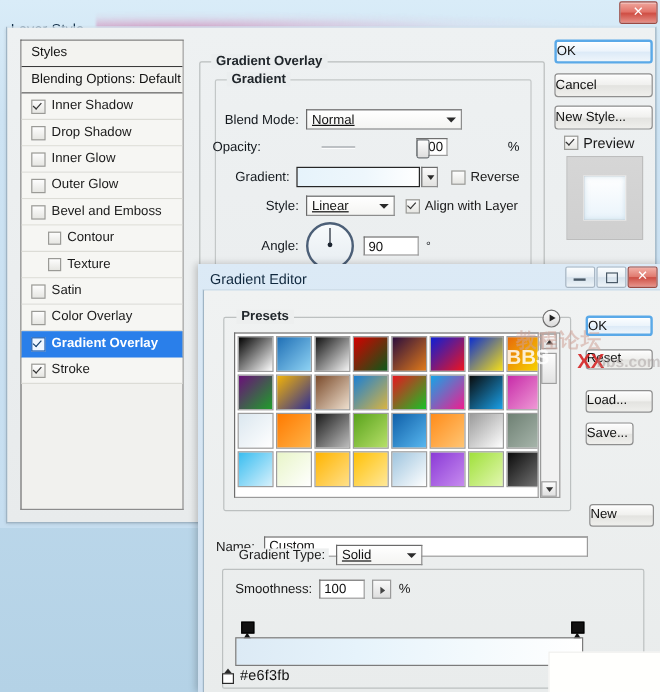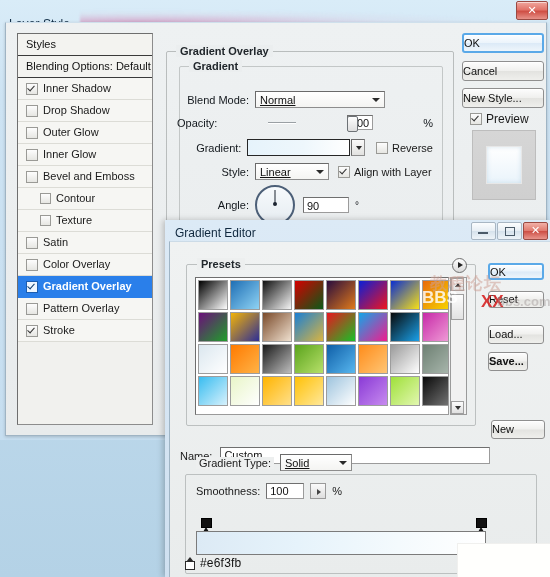--- a/index.html
+++ b/index.html
@@ -168,21 +168,21 @@
     border-left:3px solid transparent;border-right:3px solid transparent;
     border-bottom:4px solid #333;}
   .sarr.dn .t{border-bottom:none;border-top:4px solid #333;}
   #scroll-thumb{position:absolute;left:0;top:16px;width:13px;height:26px;
     background:linear-gradient(180deg,#fdfdfd,#e2e2e2);border:1px solid #9f9f9f;
     box-sizing:border-box;}
 
   #ge-ok{position:absolute;left:488px;top:263px;width:56px;height:17px;line-height:14px;font-size:11px;}
   #ge-reset{position:absolute;left:488px;top:291px;width:56px;height:17px;line-height:15px;font-size:11px;}
   #ge-load{position:absolute;left:488px;top:325px;width:56px;height:19px;line-height:17px;font-size:11px;}
-  #ge-save{position:absolute;left:488px;top:352px;width:40px;height:19px;line-height:17px;font-size:11px;font-weight:bold;}
+  #ge-save{position:absolute;left:488px;top:352px;width:40px;height:19px;line-height:17px;font-size:11px;}
   #ge-new{position:absolute;left:491px;top:420px;width:54px;height:19px;line-height:17px;font-size:11px;}
 
   #name-row{position:absolute;left:180px;top:447px;display:flex;align-items:center;gap:8px;}
   #name-input{width:270px;height:17px;}
 
   #grp-type{position:absolute;left:185px;top:474px;width:350px;height:98px;
     border:1px solid #bcc0c0;border-radius:2px;}
   #gtype-row{position:absolute;left:196px;top:454px;display:flex;align-items:center;gap:6px;}
   #smooth-row{position:absolute;left:196px;top:483px;display:flex;align-items:center;gap:6px;}
   #smooth-inp{width:38px;height:16px;text-align:left;}
@@ -241,25 +241,25 @@
           <div class="st-row">
             <span class="cb on"></span>
             <span>Inner Shadow</span>
           </div>
           <div class="st-row">
             <span class="cb"></span>
             <span>Drop Shadow</span>
           </div>
           <div class="st-row">
             <span class="cb"></span>
+            <span>Inner Glow</span>
+          </div>
+          <div class="st-row">
+            <span class="cb"></span>
             <span>Outer Glow</span>
-          </div>
-          <div class="st-row">
-            <span class="cb"></span>
-            <span>Inner Glow</span>
           </div>
           <div class="st-row">
             <span class="cb"></span>
             <span>Bevel and Emboss</span>
           </div>
           <div class="st-row indent">
             <span class="cb small"></span>
             <span>Contour</span>
           </div>
           <div class="st-row indent">
@@ -270,24 +270,20 @@
             <span class="cb"></span>
             <span>Satin</span>
           </div>
           <div class="st-row">
             <span class="cb"></span>
             <span>Color Overlay</span>
           </div>
           <div class="st-row sel">
             <span class="cb on"></span>
             <span>Gradient Overlay</span>
-          </div>
-          <div class="st-row">
-            <span class="cb"></span>
-            <span>Pattern Overlay</span>
           </div>
           <div class="st-row">
             <span class="cb on"></span>
             <span>Stroke</span>
           </div>
         </div>
     </div>
 
     <div id="grp-overlay">
       <span class="gl">Gradient Overlay</span>

